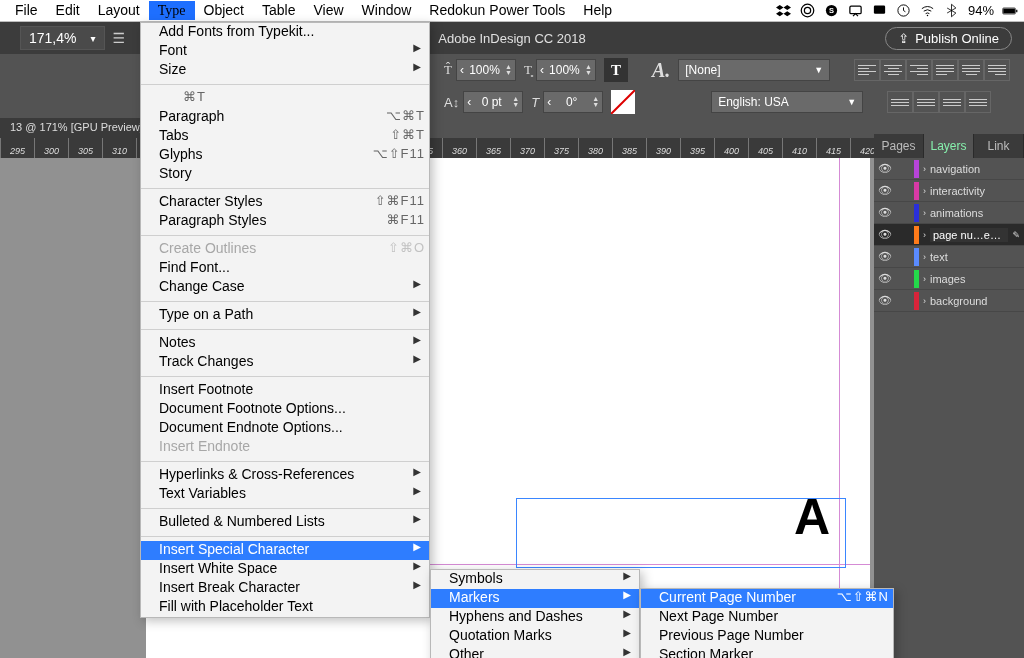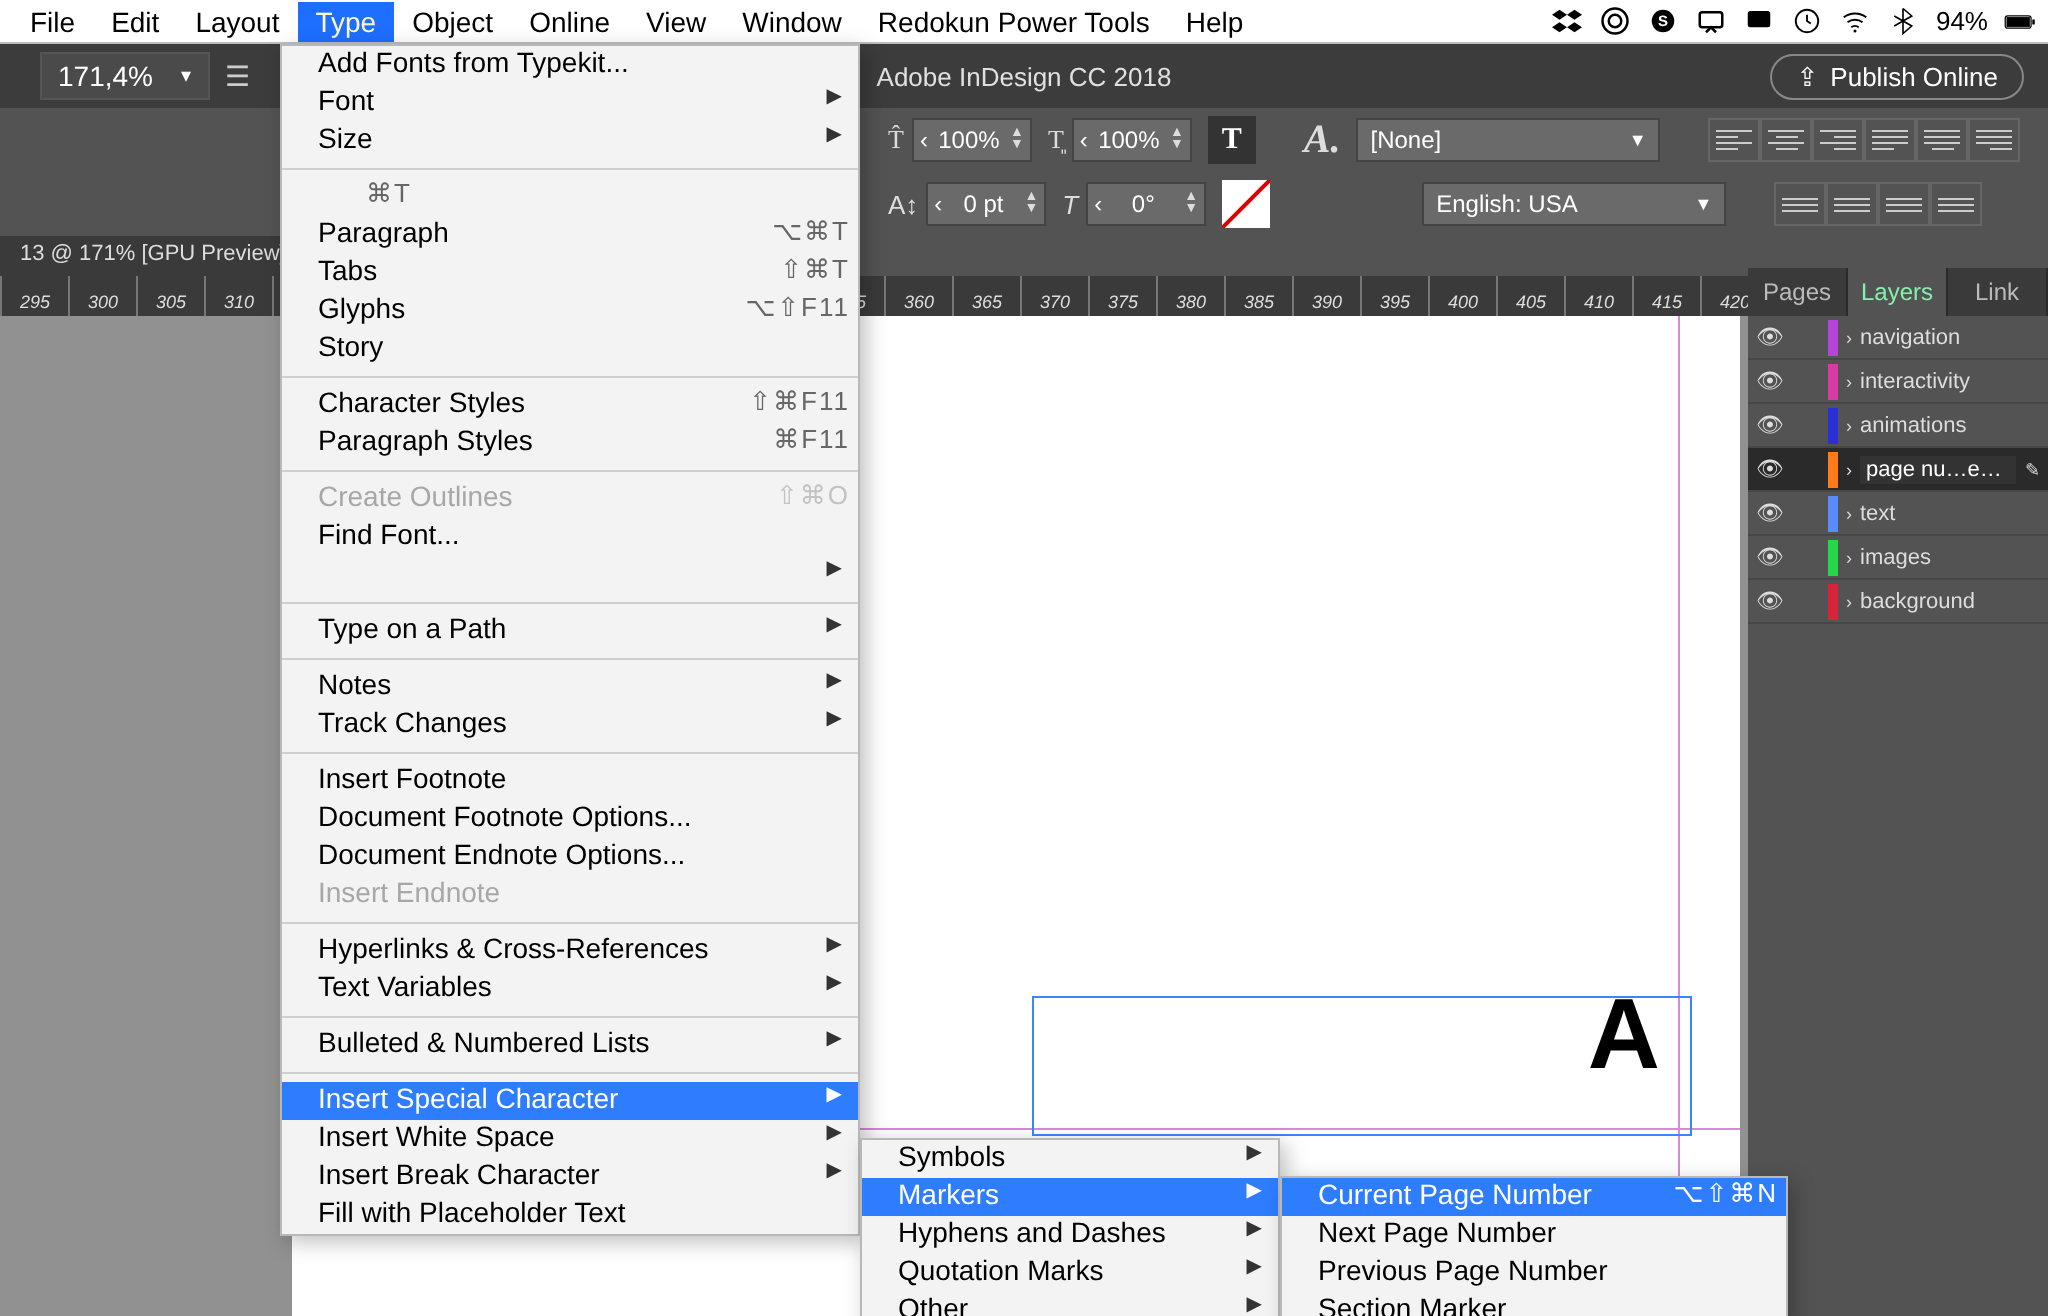--- a/index.html
+++ b/index.html
@@ -1,20 +1,20 @@
 <!DOCTYPE html>
 <html><head>
 <meta charset="utf-8">
 <style>
 * { margin:0; padding:0; box-sizing:border-box; font-family:-apple-system,BlinkMacSystemFont,"Helvetica Neue",Arial,sans-serif; }
 body { width:1024px; height:658px; background:#535353; overflow:hidden; position:relative; font-size:13px; color:#000; }
 
 .menubar { position:absolute; top:0; left:0; right:0; height:22px; background:#fff; display:flex; align-items:center; padding:0 6px; border-bottom:1px solid #bdbdbd; z-index:30; }
 .menubar .mi { padding:2px 9px; font-size:14px; cursor:default; }
-.menubar .mi.active { background:#1e6fff; color:#fef9c3; }
+.menubar .mi.active { background:#1e6fff; color:#000000;font-family:Liberation Serif, serif; }
 .menubar .right { margin-left:auto; display:flex; align-items:center; gap:8px; font-size:13px; }
 .menubar .right .ic { width:16px; height:16px; display:inline-flex; align-items:center; justify-content:center; color:#000; }
 
 .titlebar { position:absolute; top:22px; left:0; right:0; height:32px; background:#3c3c3c; display:flex; align-items:center; z-index:5; }
 .titlebar .zoom { margin-left:20px; color:#fff; padding:3px 8px; border:1px solid #555; font-size:14px; background:#4a4a4a; display:flex; align-items:center; }
 .titlebar .zoom .zcaret { margin-left:14px; font-size:10px; }
 .titlebar .icbtn { margin-left:8px; color:#ccc; font-size:14px; }
 .titlebar .center { position:absolute; left:0; right:0; text-align:center; color:#e0e0e0; font-size:13px; pointer-events:none; }
 .titlebar .pub { position:absolute; right:12px; top:5px; color:#fff; border:1px solid #888; border-radius:14px; padding:3px 12px; font-size:13px; display:flex; align-items:center; gap:6px; }
 
@@ -70,21 +70,21 @@
 .layer.active { background:#2a2a2a; }
 .layer.active .name { color:#fff; background:#333; padding:1px 3px; }
 .layer .pen { font-size:9px; }
 
 svg.icn { width:15px; height:15px; }
 </style>
 </head>
 <body>
 
 <div class="menubar">
-  <span id="menubar-items"><span class="mi">File</span><span class="mi">Edit</span><span class="mi">Layout</span><span class="mi active">Type</span><span class="mi">Object</span><span class="mi">Online</span><span class="mi">View</span><span class="mi">Window</span><span class="mi">Redokun Power Tools</span><span class="mi">Help</span></span>
+  <span id="menubar-items"><span class="mi">File</span><span class="mi">Edit</span><span class="mi">Layout</span><span class="mi active">Type</span><span class="mi">Object</span><span class="mi">Table</span><span class="mi">View</span><span class="mi">Window</span><span class="mi">Redokun Power Tools</span><span class="mi">Help</span></span>
   <div class="right">
     <span class="ic">
         <svg class="icn" viewBox="0 0 24 24">
           <path fill="#000" d="M6 3l6 4-6 4-6-4 6-4zm12 0l6 4-6 4-6-4 6-4zM6 13l6 4-6 4-6-4 6-4zm12 0l6 4-6 4-6-4 6-4z"></path>
         </svg>
       </span>
     <span class="ic">
         <svg class="icn" viewBox="0 0 24 24">
           <circle cx="12" cy="12" r="10" fill="none" stroke="#000" stroke-width="2"></circle>
           <circle cx="12" cy="12" r="5" fill="none" stroke="#000" stroke-width="2"></circle>
@@ -408,20 +408,21 @@
     </div>
     <hr>
     <div class="row dis">
       <span class="lbl">Create Outlines</span>
       <span class="sc">⇧⌘O</span>
     </div>
     <div class="row">
       <span class="lbl">Find Font...</span>
     </div>
     <div class="row">
+      <span class="lbl">Change Case</span>
       <span class="sub">▶</span>
     </div>
     <hr>
     <div class="row">
       <span class="lbl">Type on a Path</span>
       <span class="sub">▶</span>
     </div>
     <hr>
     <div class="row">
       <span class="lbl">Notes</span>

